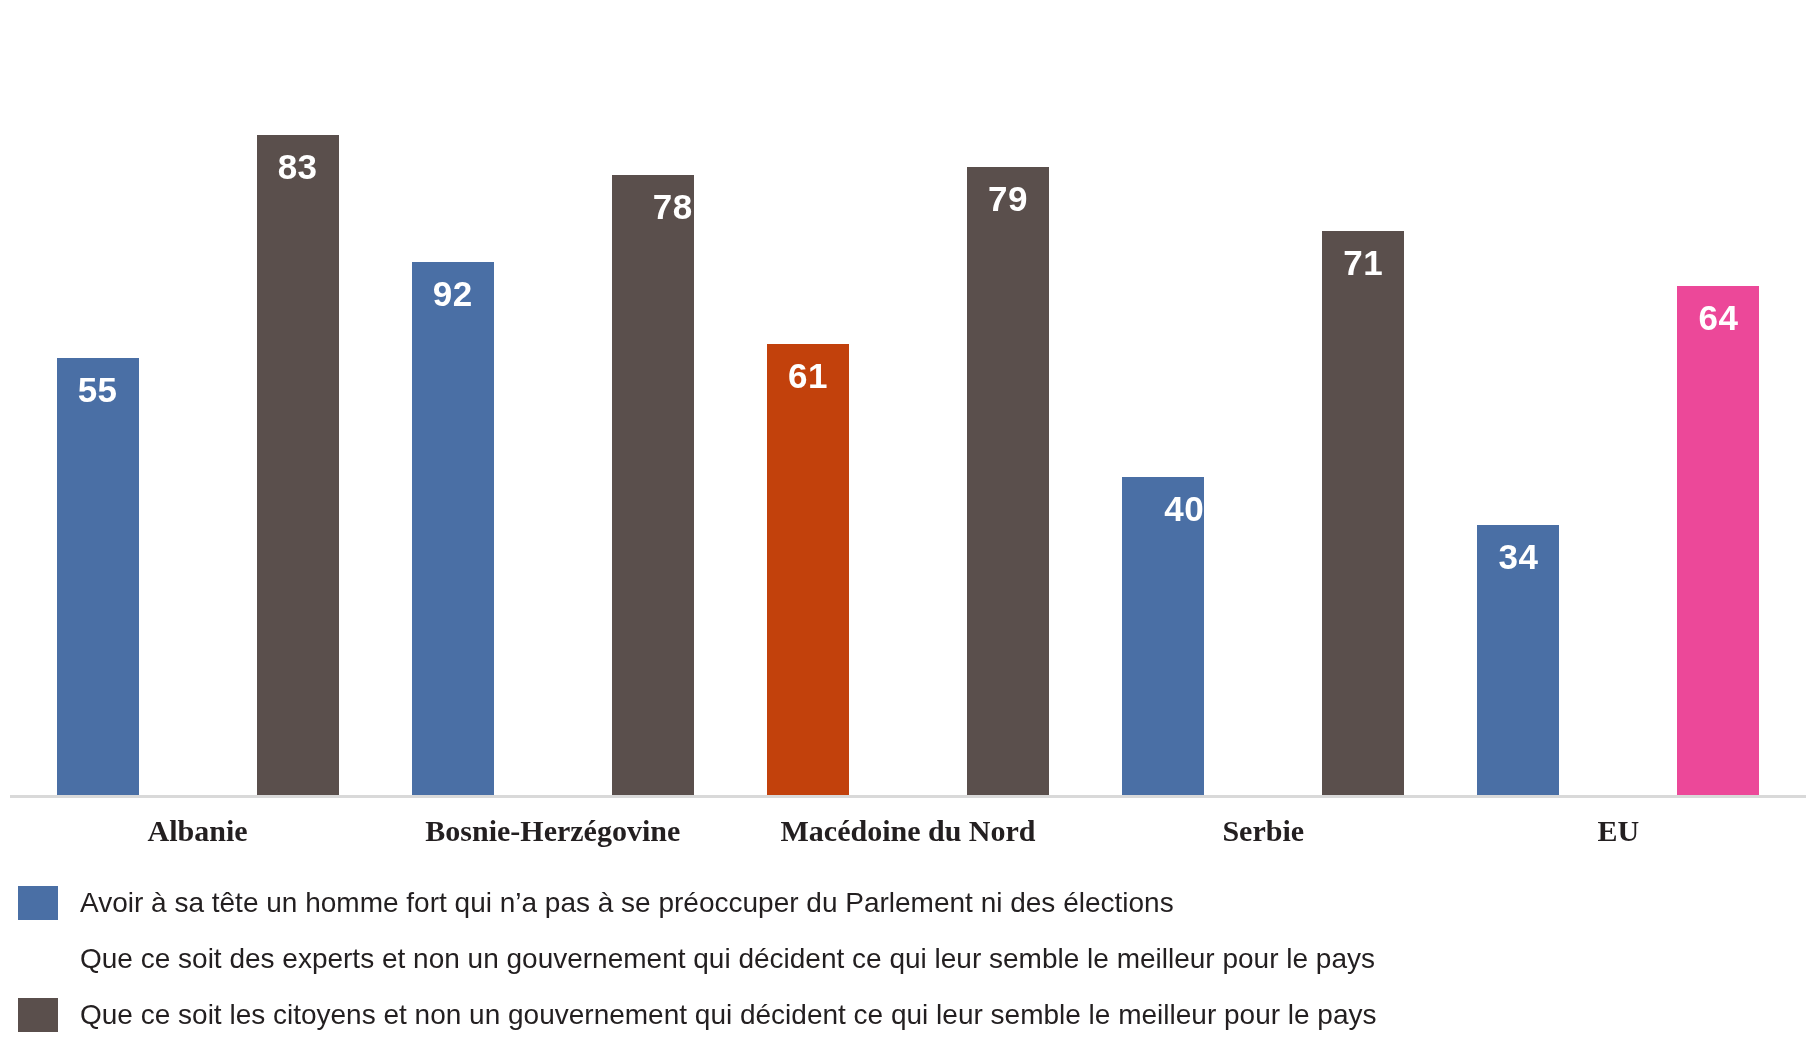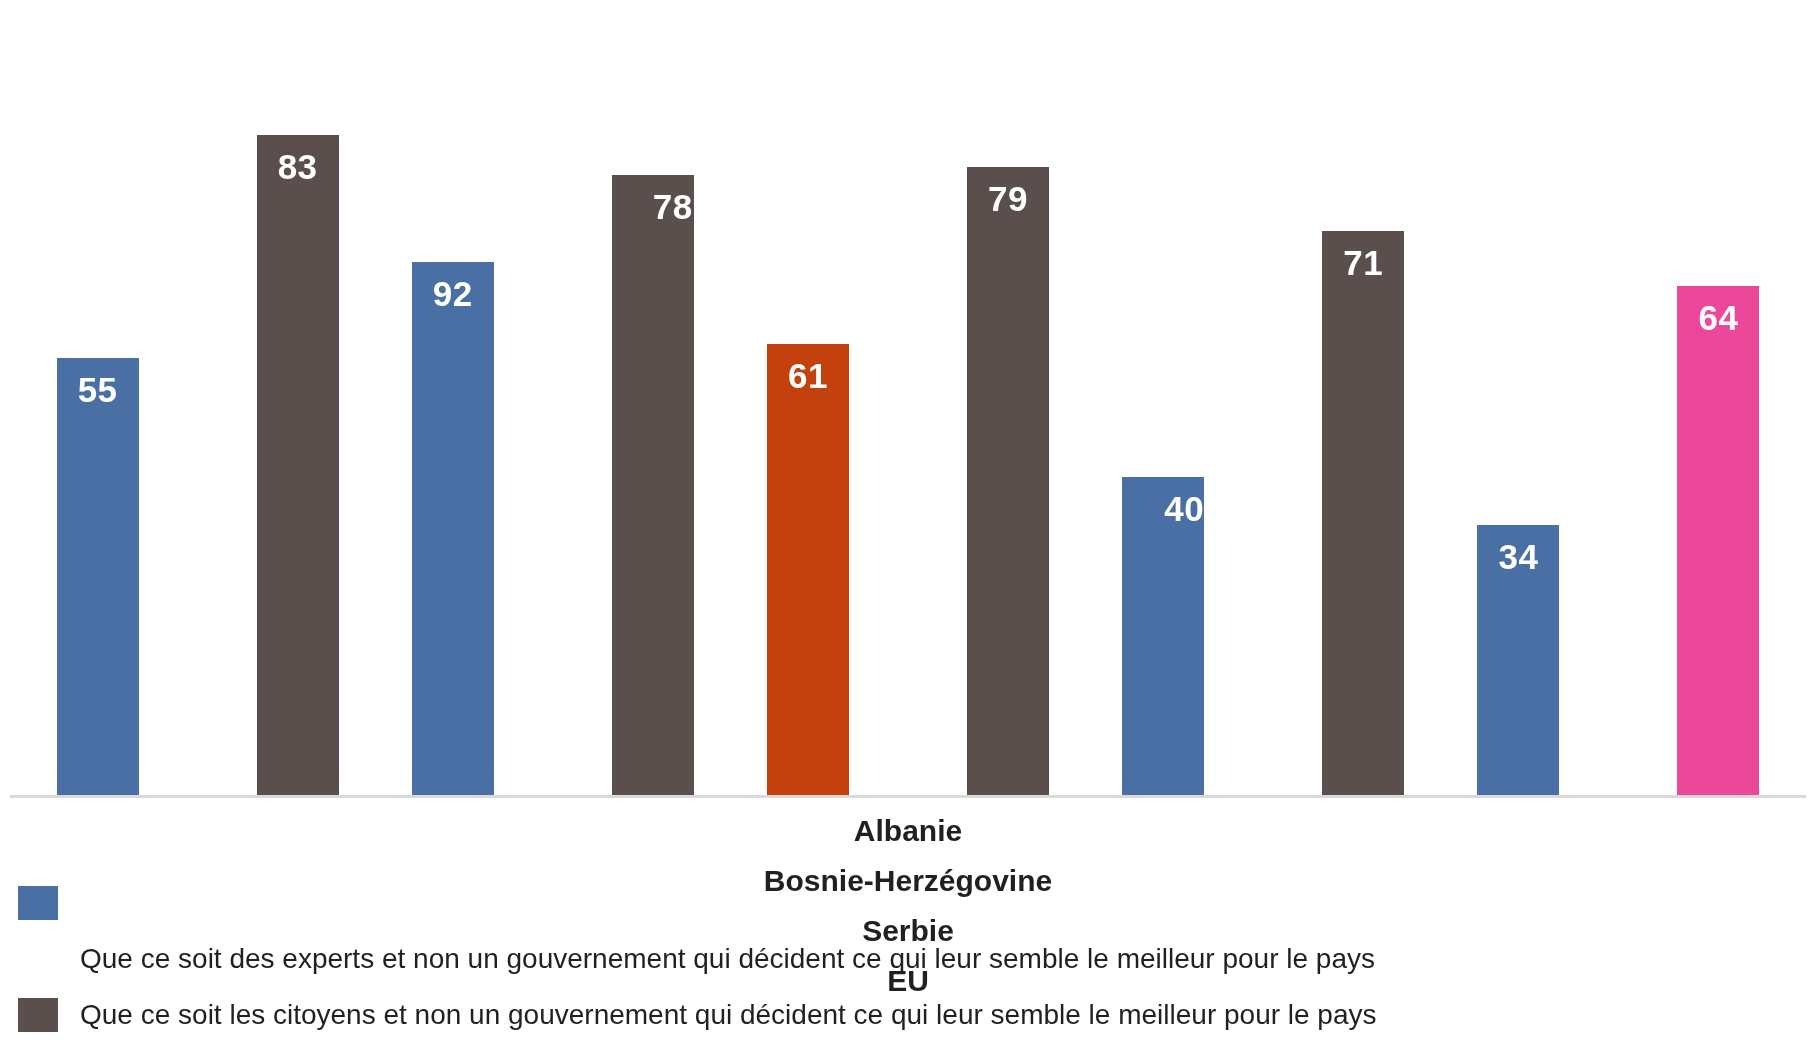--- a/index.html
+++ b/index.html
@@ -76,22 +76,23 @@
     background: #d9d9d9;
   }
   
   .cat-labels {
     position: absolute;
     left: 20px;
     right: 20px;
     top: 806px;
     height: 50px;
     display: flex;
-    flex-direction: column;
+    flex-direction: row;
     justify-content: space-between;
+    font-family: Liberation Serif, serif;
   }
   .cat-label {
     flex: 1 1 0;
     text-align: center;
     font-size: 30px;
     font-weight: bold;
     color: #231f20;
     line-height: 50px;
     white-space: nowrap;
   }
@@ -184,27 +185,29 @@
           </div>
         </div>
       </div>
   </div>
 
   <div class="axis-line"></div>
 
   <div class="cat-labels" id="cat-labels">
       <div class="cat-label">Albanie</div>
       <div class="cat-label">Bosnie-Herzégovine</div>
+      <div class="cat-label">Macédoine du Nord</div>
       <div class="cat-label">Serbie</div>
       <div class="cat-label">EU</div>
     </div>
 
   <div class="legend" id="legend">
       <div class="legend-row">
         <span class="legend-swatch" style="background: rgb(74, 111, 165);"></span>
+        <span class="legend-text">Avoir à sa tête un homme fort qui n’a pas à se préoccuper du Parlement ni des élections</span>
       </div>
       <div class="legend-row">
         <span class="legend-swatch"></span>
         <span class="legend-text">Que ce soit des experts et non un gouvernement qui décident ce qui leur semble le meilleur pour le pays</span>
       </div>
       <div class="legend-row">
         <span class="legend-swatch" style="background: rgb(90, 79, 76);"></span>
         <span class="legend-text">Que ce soit les citoyens et non un gouvernement qui décident ce qui leur semble le meilleur pour le pays</span>
       </div>
     </div>

